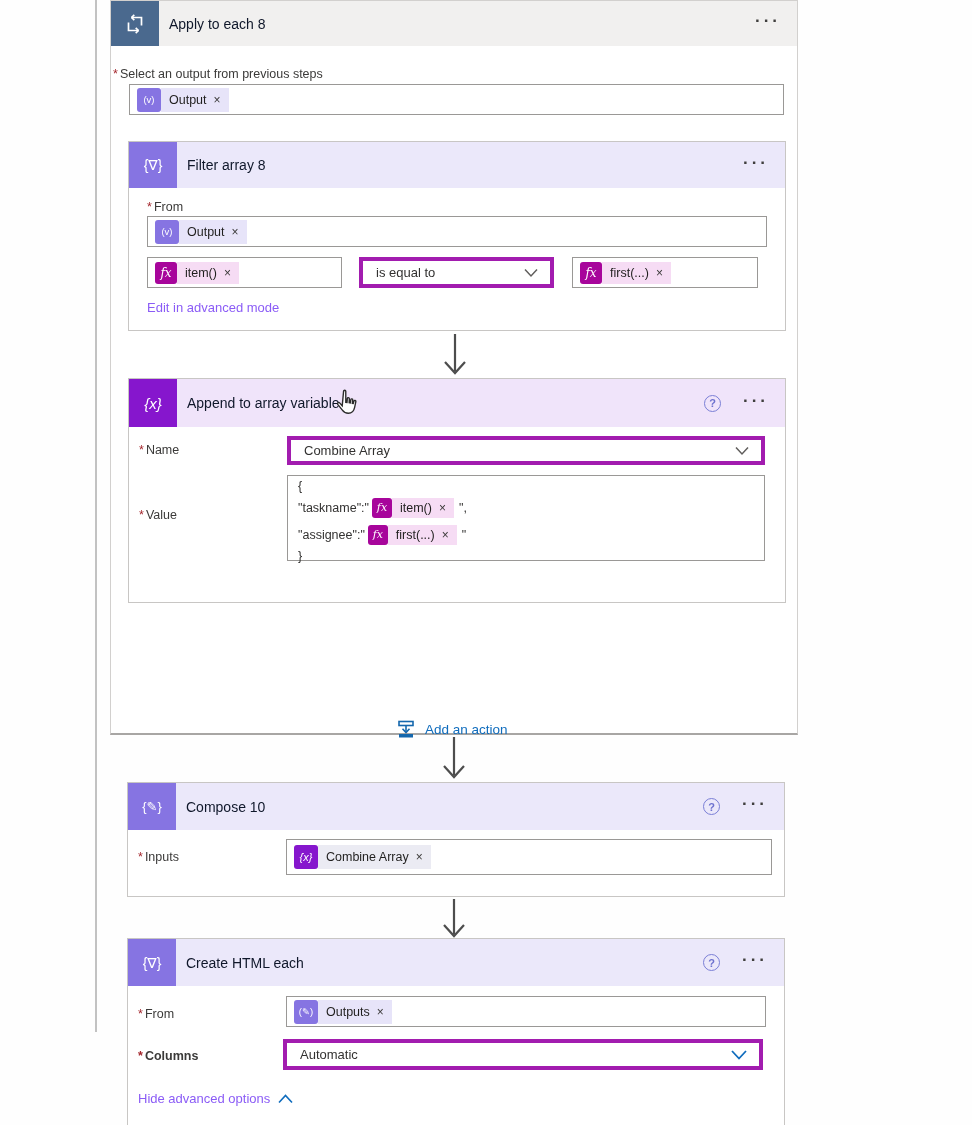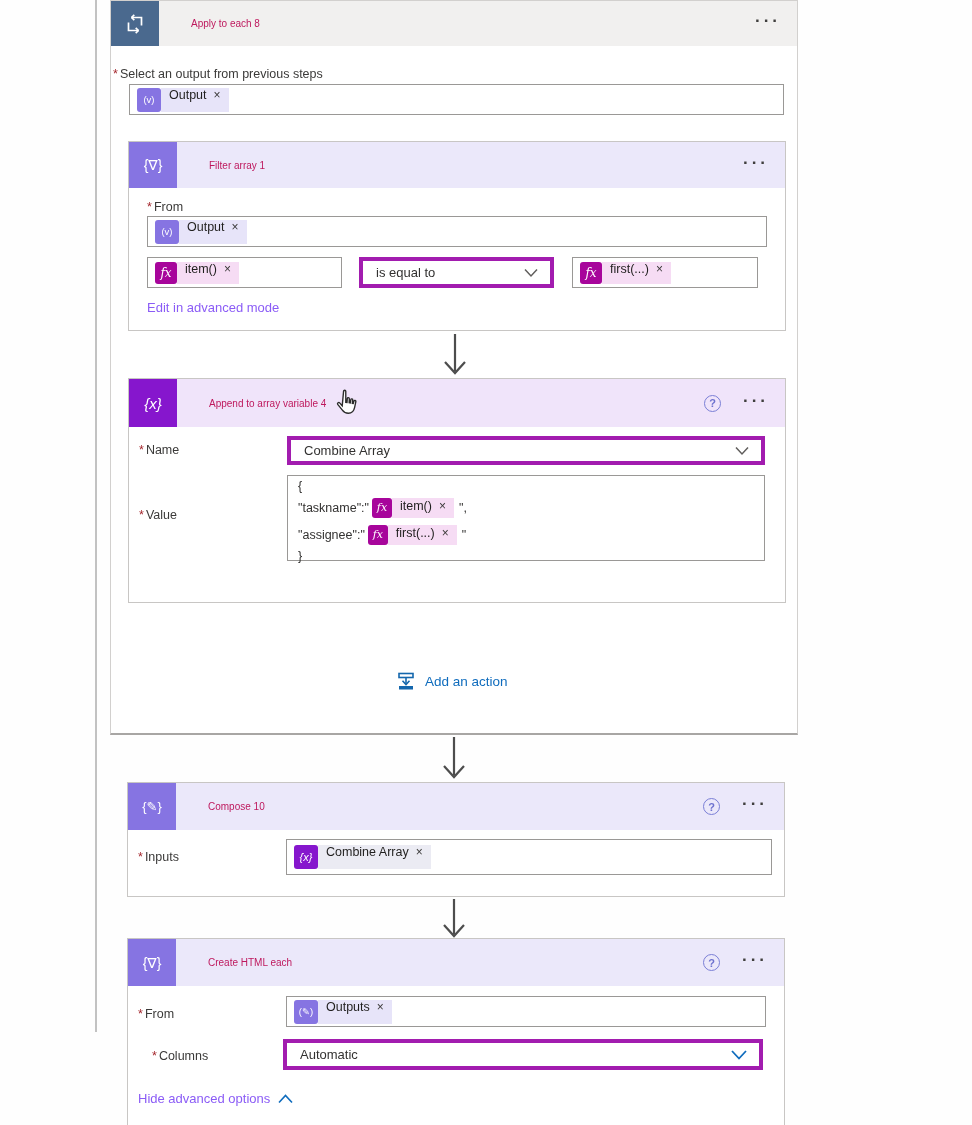--- a/index.html
+++ b/index.html
@@ -6,21 +6,21 @@
   html,body { background:#ffffff; }
   body { font-family:"Liberation Sans","DejaVu Sans",sans-serif; color:#323130; }
   .canvas { position:relative; width:972px; height:1125px; overflow:hidden; background:#fefefe; }
 
   .edge-line { position:absolute; left:95px; top:0; width:2px; height:1032px; background:#c2c2c2; }
 
   
   .card { position:absolute; background:#fff; border:1px solid #c8c6c4; }
   .card-header { position:relative; display:flex; align-items:center; cursor:default; }
   .icon-box { display:flex; align-items:center; justify-content:center; flex:0 0 48px; color:#fff; }
-  .hdr-title { margin-left:32px; font-size:10px; color:#be185d; }
+  .hdr-title { margin-left:10px; font-size:14px; color:#0f172a; }
   .hdr-right { position:absolute; right:16px; top:0; bottom:0; display:flex; align-items:center; gap:22px; }
   .ellipsis { font-size:17px; font-weight:bold; letter-spacing:3px; color:#3f3e3d; line-height:1; padding-bottom:6px; }
   .help-circle { width:17px; height:17px; border:1.5px solid #7a7fd6; border-radius:50%; color:#6d72cf;
                  font-size:11px; font-weight:bold; display:flex; align-items:center; justify-content:center; }
 
   .lbl { position:absolute; font-size:12.5px; color:#3b3a39; white-space:nowrap; }
   .req { color:#a4262c; margin-right:2px; }
 
   .input-box { position:absolute; background:#fff; border:1px solid #9a9896; display:flex; align-items:center; padding-left:4px; }
   .dropdown  { position:absolute; background:#fff; border:4px solid #a21caf; display:flex; align-items:center; padding-left:13px; font-size:13px; color:#323130; }
@@ -29,21 +29,21 @@
   
   .token { display:inline-flex; align-items:center; margin-left:3px; }
   .tok-ic { display:flex; align-items:center; justify-content:center; color:#fff; border-radius:3px; }
   .tok-ic.sz24 { width:24px; height:24px; font-size:9.5px; }
   .tok-ic.sz22 { width:22px; height:22px; }
   .tok-ic.sz20 { width:20px; height:20px; }
   .tok-ic.purple { background:#8674e2; }
   .tok-ic.violet { background:#8616cd; font-style:italic; font-size:11px; }
   .tok-ic.fx { background:#a7059b; font-family:"DejaVu Serif",serif; font-style:italic; font-size:12px; }
   .tok-ic.fx.sz20 { font-size:11px; }
-  .tok-label { display:flex; align-items:flex-start; padding:0 8px; font-size:12.5px; color:#201f1e; white-space:nowrap; }
+  .tok-label { display:flex; align-items:center; padding:0 8px; font-size:12.5px; color:#201f1e; white-space:nowrap; }
   .tok-label.h24 { height:24px; } .tok-label.h22 { height:22px; } .tok-label.h20 { height:20px; }
   .tok-label.lav { background:#e7e4f9; }
   .tok-label.pink { background:#f6dcf4; }
   .tok-label.gray { background:#ebebf3; }
   .dismiss { margin-left:7px; font-size:12px; color:#3b3a39; cursor:pointer; }
 
   
   .outer { left:110px; top:0; width:688px; height:735px; border:1px solid #d2d0ce; border-bottom:2px solid #a8a6a4; }
   .outer .card-header { height:45px; background:#f1f0ef; }
   .outer .icon-box { height:45px; background:#4a698e; }
@@ -66,21 +66,21 @@
   .compose-card { left:127px; top:782px; width:658px; height:115px; }
   .compose-card .card-header { height:47px; background:#ebe8fa; }
   .compose-card .icon-box { height:47px; background:#8674e2; font-size:13px; }
   .table-card { left:127px; top:938px; width:658px; height:200px; border-bottom:none; }
   .table-card .card-header { height:47px; background:#ebe8fa; }
   .table-card .icon-box { height:47px; background:#8674e2; font-size:14px; }
 
   
   .link { font-size:13px; color:#8b5cf6; cursor:pointer; white-space:nowrap; display:inline-flex; align-items:center; gap:8px; }
   .arrow { position:absolute; width:30px; }
-  .add-action { position:absolute; display:flex; align-items:center; gap:9px; font-size:13.5px; color:#0f6cbd; cursor:pointer; }
+  .add-action { position:absolute; display:flex; align-items:center; gap:9px; font-size:13.5px; color:#0f6cbd; cursor:pointer;margin-top:48px; }
   .cursor-svg { position:absolute; left:205px; top:10px; }
 </style>
 </head>
 <body>
 
 <div class="canvas">
   <div class="edge-line"></div>
 
   <div class="card outer">
     <div class="card-header">
@@ -107,21 +107,21 @@
         <span class="tok-label h24 lav">
           <span>Output</span>
           <span class="dismiss">×</span>
         </span>
       </span>
     </div>
 
     <div class="card filter-card">
       <div class="card-header">
         <div class="icon-box">{∇}</div>
-        <span class="hdr-title">Filter array 1</span>
+        <span class="hdr-title">Filter array 8</span>
         <div class="hdr-right">
           <span class="ellipsis">···</span>
         </div>
       </div>
       <div class="lbl" style="left:18px; top:58px;">
         <span class="req">*</span><span>From</span>
       </div>
       <div class="input-box" style="left:18px; top:74px; width:620px; height:31px;">
         <span class="token">
           <span class="tok-ic sz24 purple">(v)</span>
@@ -280,21 +280,21 @@
     </div>
     <div class="input-box" style="left:158px; top:57px; width:480px; height:31px;">
       <span class="token">
         <span class="tok-ic sz24 purple">(✎)</span>
         <span class="tok-label h24 lav">
           <span>Outputs</span>
           <span class="dismiss">×</span>
         </span>
       </span>
     </div>
-    <div class="lbl" style="left:24px; top:110px;">
+    <div class="lbl" style="left:10px; top:110px;font-weight:bold;">
       <span class="req">*</span><span>Columns</span>
     </div>
     <div class="dropdown" style="left:155px; top:100px; width:480px; height:31px;">
       <span>Automatic</span>
       <svg class="dd-chev" width="16" height="10" viewBox="0 0 16 10">
         <polyline points="1,1 8,8.5 15,1" fill="none" stroke="#0f6cbd" stroke-width="1.8"></polyline>
       </svg>
     </div>
     <span class="link" style="position:absolute; left:10px; top:152px;">
       <span>Hide advanced options</span>

